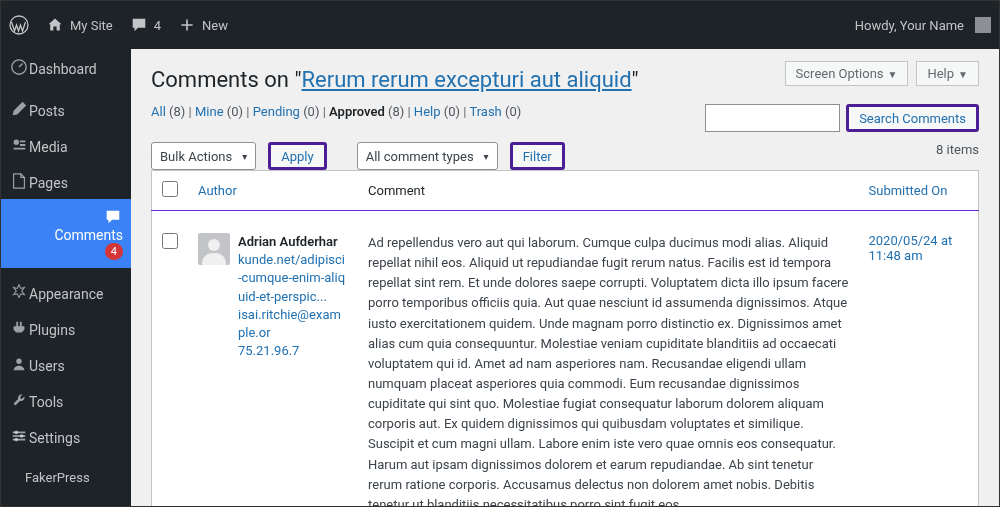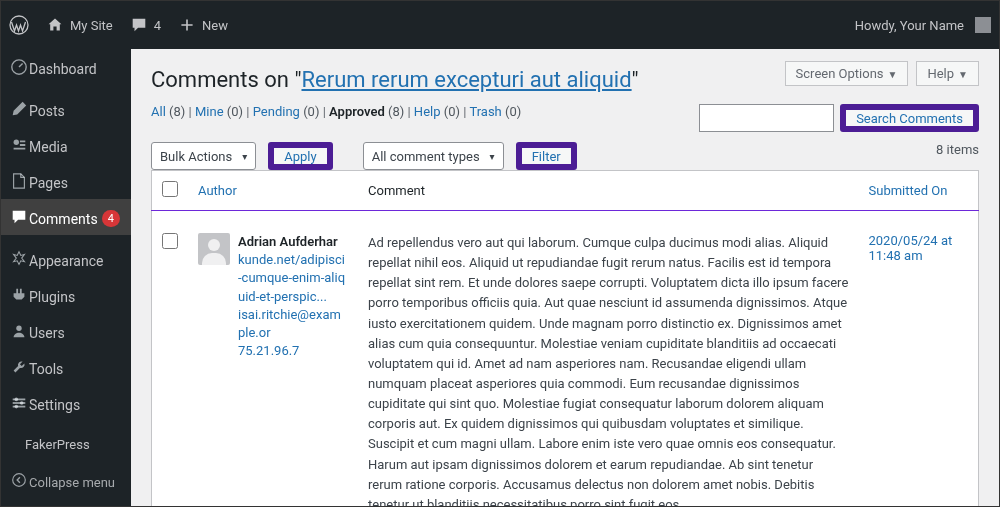--- a/index.html
+++ b/index.html
@@ -10,21 +10,21 @@
 .toolbar { height: 48px; background: #1d2327; color: #c3c4c7; display: flex; align-items: center; justify-content: space-between; font-size: 13px; }
 .toolbar-left, .toolbar-right { display: flex; align-items: center; height: 100%; }
 .toolbar-item { display: inline-flex; align-items: center; height: 100%; padding: 0 8px; cursor: pointer; color: #c3c4c7; gap: 5px; }
 .tb-icon { width: 20px; height: 20px; display: inline-flex; align-items: center; justify-content: center; }
 .avatar-sm { width: 16px; height: 16px; background: #8c8f94; margin-left: 6px; }
 
 
 .wrap { display: flex; height: calc(100% - 32px); }
 .sidebar { width: 130px; background: #1d2327; color: #c3c4c7; font-size: 14px; flex-shrink: 0; }
 .menu-item { display: flex; align-items: flex-end; padding: 8px 8px; cursor: pointer; color: #c3c4c7; gap: 0; position: relative; }
-.menu-item.current { background: #404040; color: #fff; }
+.menu-item.current { background: #3b82f6; color: #fff; flex-direction: column; }
 .menu-item.current::after { content: ""; position: absolute; right: -8px; top: 50%; margin-top: -8px; border: 8px solid transparent; border-right-color: #f0f0f1; }
 .menu-icon { width: 20px; height: 20px; display: inline-flex; align-items: center; justify-content: center; color: rgba(240,246,252,.6); }
 .menu-item.current .menu-icon { color: #fff; }
 .badge { display: inline-flex; align-items: center; justify-content: center; background: #d63638; color: #fff; border-radius: 9px; font-size: 11px; padding: 0 6px; height: 17px; margin-left: 4px; }
 .collapse-item { color: #a7aaad; font-size: 13px; }
 .fakerpress-item { padding-left: 24px; color: #c3c4c7; font-size: 13px; padding-top: 10px; padding-bottom: 10px; }
 .menu-sep { height: 6px; }
 
 
 .content { flex: 1; padding: 10px 20px 16px 20px; overflow: auto; position: relative; }
@@ -33,21 +33,21 @@
 .top-btn .tri { font-size: 10px; margin-left: 4px; }
 h1.page-title { font-size: 22px; font-weight: 400; color: #1d2327; padding: 8px 0 12px; }
 h1.page-title a { color: #2271b1; text-decoration: underline; }
 .subtitle-row { display: flex; justify-content: space-between; align-items: flex-start; margin-bottom: 10px; }
 .status-links { font-size: 13px; color: #646970; }
 .status-links a { color: #2271b1; }
 .status-links .cur { color: #1d2327; font-weight: 600; }
 .status-links .cnt { color: #50575e; }
 .search-area { display: flex; gap: 6px; }
 .search-area input[type=text] { border: 1px solid #8c8f94; height: 28px; width: 135px; padding: 0 6px; }
-.btn { border: 6px solid #4c1d95; background: #f6f7f7; color: #2271b1; padding: 0 10px; height: 28px; border-radius: 3px; cursor: pointer; font-size: 13px; }
+.btn { border: 3px solid #4c1d95; background: #f6f7f7; color: #2271b1; padding: 0 10px; height: 28px; border-radius: 3px; cursor: pointer; font-size: 13px; }
 .select { border: 1px solid #8c8f94; background: #fff; height: 28px; padding: 0 8px; font-size: 13px; border-radius: 3px; display: inline-flex; align-items: center; gap: 6px; cursor: pointer; }
 .select::after { content: "\25BE"; font-size: 10px; color: #3c434a; margin-left: 4px; }
 .filter-row { display: flex; align-items: flex-start; gap: 12px; margin-bottom: 0; }
 .items-count { margin-left: auto; color: #50575e; font-size: 13px; }
 
 
 table.comments { width: 100%; border-collapse: collapse; background: #fff; border: 1px solid #c3c4c7; }
 table.comments th { text-align: left; font-weight: 400; padding: 10px 10px; color: #2271b1; font-size: 13px; }
 table.comments th.cb { width: 28px; padding-left: 10px; }
 table.comments th.chead { color: #1d2327; }

